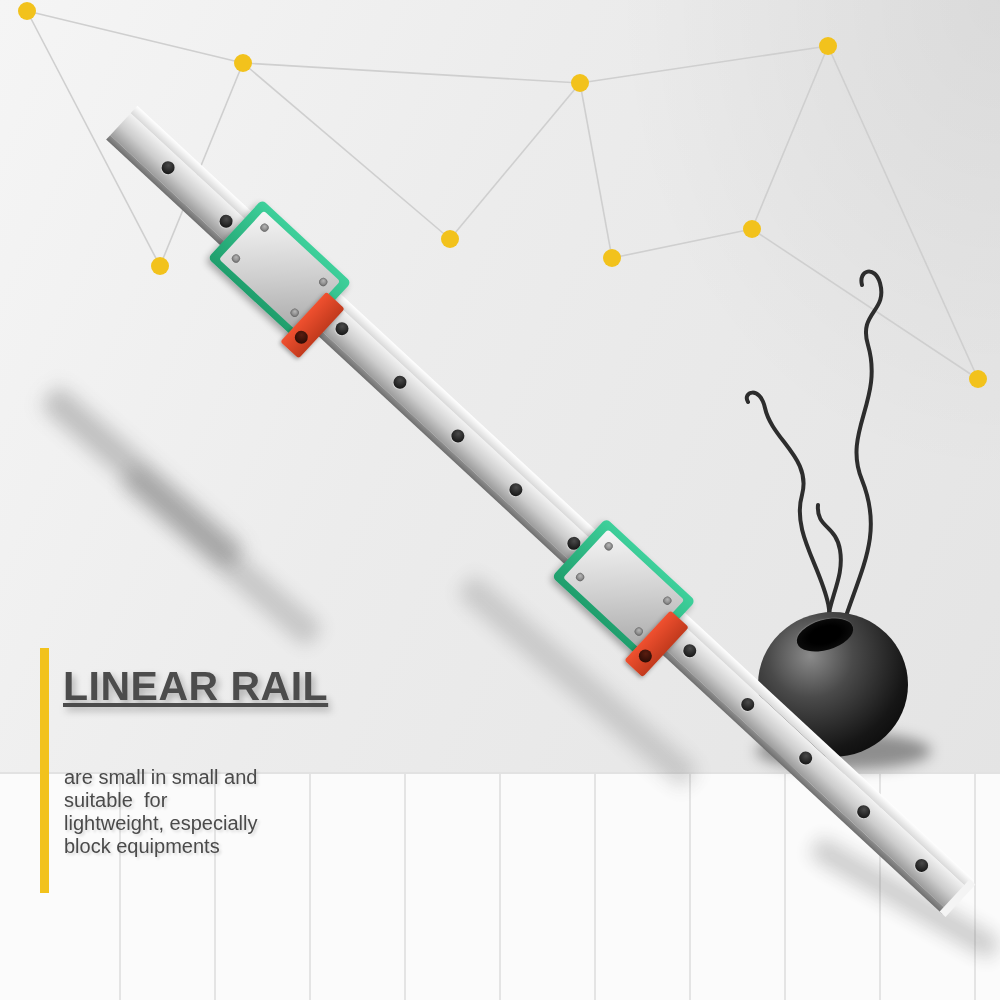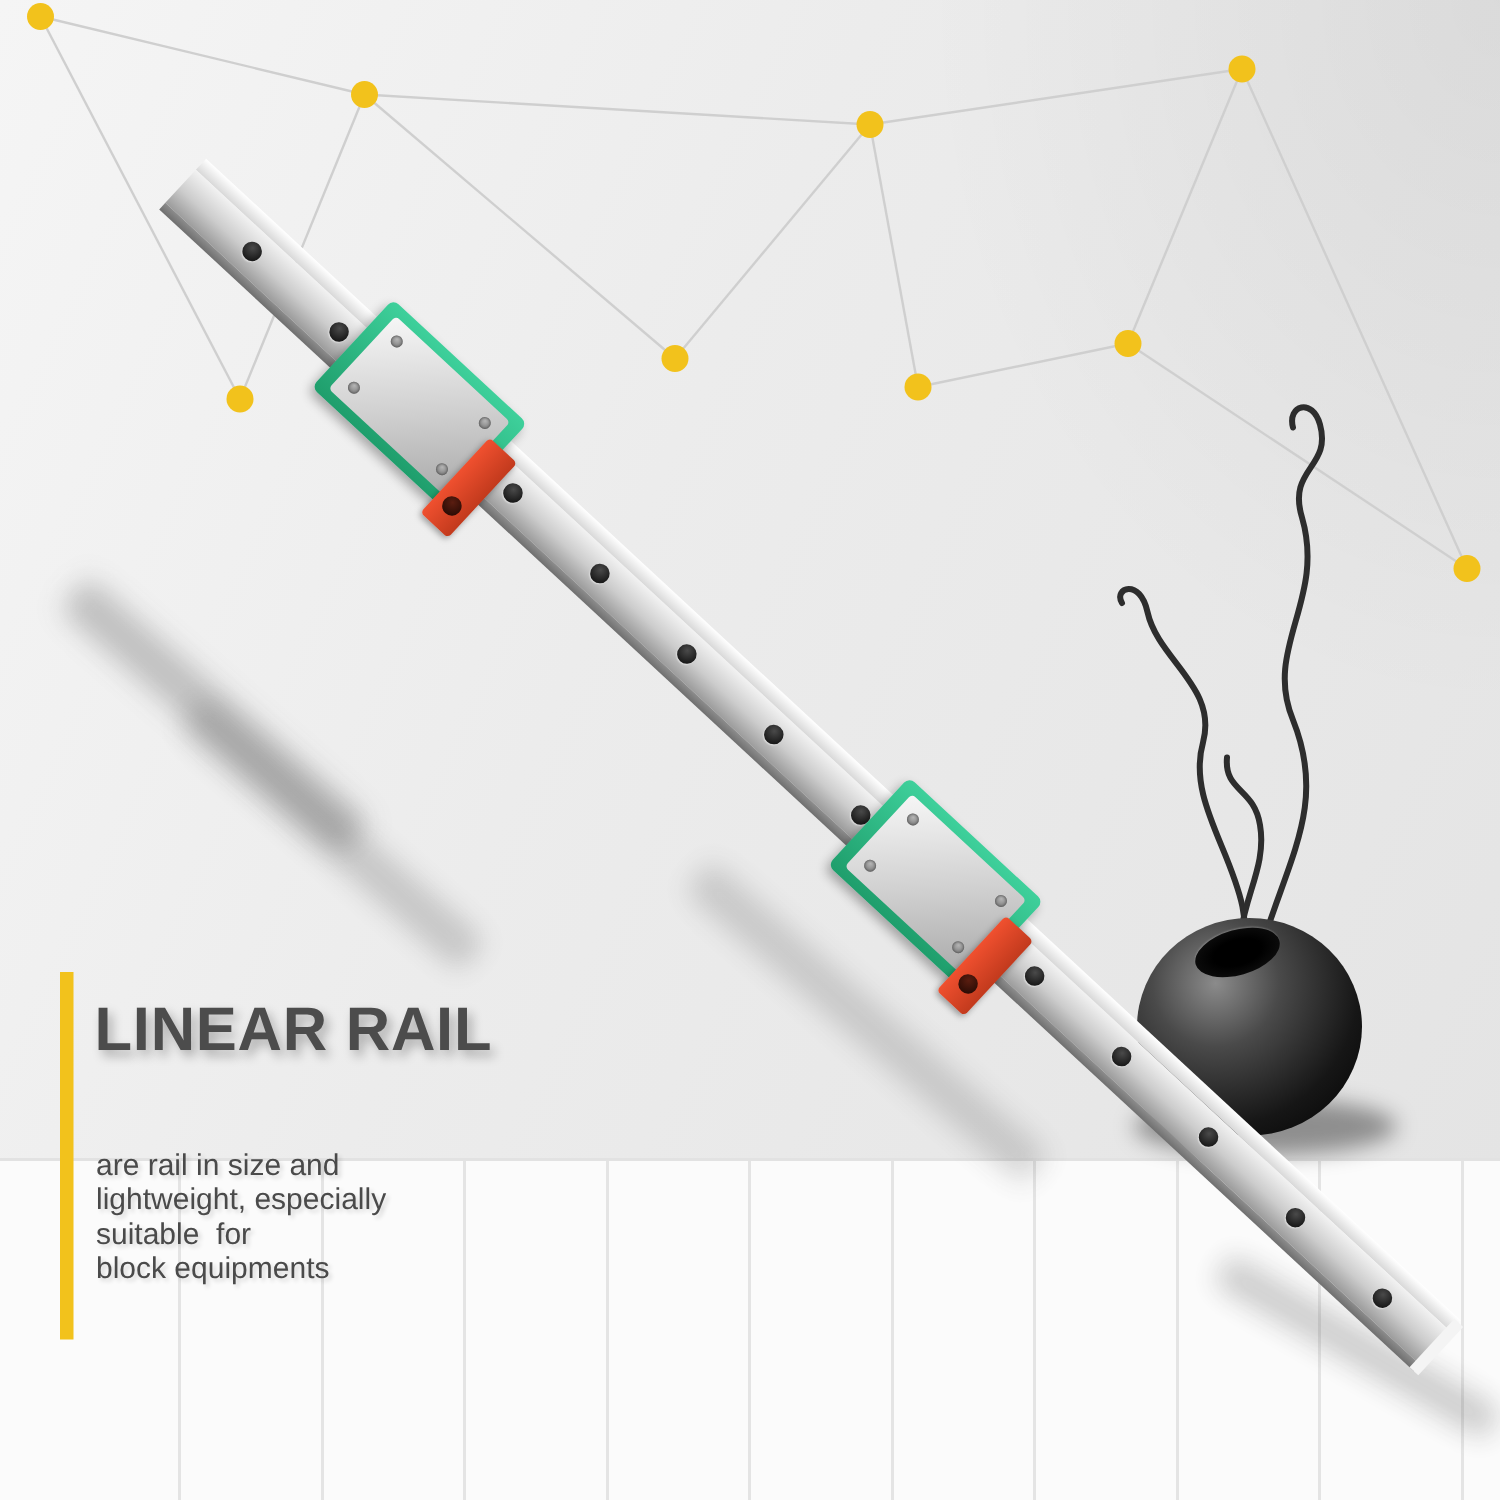--- a/index.html
+++ b/index.html
@@ -78,21 +78,21 @@
     position:absolute;right:-13px;top:24px;width:25px;height:68px;border-radius:3px;
     background:linear-gradient(90deg,#f0502f,#c23a1d);
     box-shadow:0 2px 4px rgba(0,0,0,0.35);
   }
   .red-hole{position:absolute;left:6px;top:44px;width:13px;height:13px;border-radius:50%;
     background:radial-gradient(circle at 40% 35%,#5a1d10,#1c0702);}
   
   .accent-bar{position:absolute;left:40px;top:648px;width:9px;height:245px;background:#f2c21c;}
   .headline{position:absolute;left:63px;top:662px;color:#4c4c4c;font-weight:bold;
     font-size:41px;line-height:48px;letter-spacing:0.5px;
-    text-shadow:3px 4px 7px rgba(0,0,0,0.28);}
+    text-shadow:3px 4px 7px rgba(0,0,0,0.28);text-decoration:underline;}
   .description{position:absolute;left:64px;top:766px;color:#4a4a4a;font-size:20px;
     line-height:23px;text-shadow:2px 2px 3px rgba(0,0,0,0.15);}
   .desc-line{white-space:pre;}
 </style>
 </head>
 <body>
 
 <div class="stage">
 
   <div class="wall-shade"></div>
@@ -184,19 +184,19 @@
         <div class="red-hole"></div>
       </div>
     </div>
   </div>
 
   <div class="accent-bar"></div>
   <div class="headline">
     <div>LINEAR RAIL</div>
   </div>
   <div class="description">
-    <div class="desc-line">are rail in size and</div>
+    <div class="desc-line">are small in small and</div>
+    <div class="desc-line">suitable  for</div>
     <div class="desc-line">lightweight, especially</div>
-    <div class="desc-line">suitable  for</div>
     <div class="desc-line">block equipments</div>
   </div>
 
 </div>
 
 </body></html>

